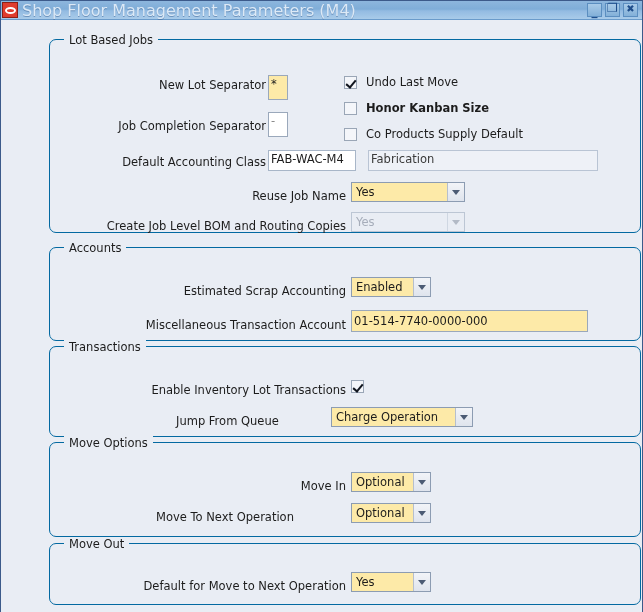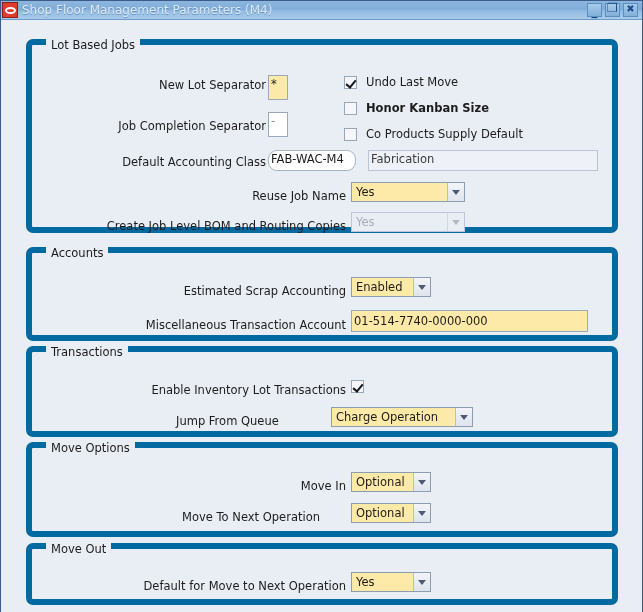--- a/index.html
+++ b/index.html
@@ -43,21 +43,21 @@
     margin-right: 4px;
   }
   .title-icon .oval {
     width: 11px; height: 7px;
     border: 2px solid #ffffff;
     border-radius: 50%;
     box-sizing: border-box;
   }
   .title-text {
     color: #dce9f6;
-    font-size: 12px;
+    font-size: 16px;
     letter-spacing: 0px;
     white-space: nowrap;
     text-shadow: 0 1px 0 rgba(60,100,150,.5);
     flex: 1 1 auto;
   }
   .win-buttons {
     display: flex;
     align-items: center;
     gap: 3px;
     padding-right: 3px;
@@ -89,23 +89,24 @@
     position: relative;
     height: 592px;
     background: #e9edf4;
     padding: 0;
   }
 
   
   .group {
     position: absolute;
     box-sizing: border-box;
-    border: 6px solid #0369a1;
+    border: 1px solid #0369a1;
     border-radius: 7px;
     background: transparent;
+    margin-left: 23px;
   }
   .group > .legend {
     position: absolute;
     top: -7px;
     left: 14px;
     padding: 0 5px;
     background: #e9edf4;
     color: #1c1c1c;
     font-size: 11.5px;
     white-space: nowrap;
@@ -264,21 +265,21 @@
     <div class="tinput" style="position:absolute; left:267px; top:55px; width:20px; height:25px;">*</div>
 
     <div class="row" style="left:80px; top:95px; width:185px; justify-content:flex-end; height:22px;">
       <span class="lbl">Job Completion Separator</span>
     </div>
     <div class="tinput white" style="position:absolute; left:267px; top:92px; width:20px; height:25px; color:#8b8b8b;">-</div>
 
     <div class="row" style="left:105px; top:131px; width:160px; justify-content:flex-end; height:22px;">
       <span class="lbl">Default Accounting Class</span>
     </div>
-    <div class="tinput white plainborder" style="position:absolute; left:267px; top:130px; width:88px; height:21px;border-radius:9px;">FAB-WAC-M4</div>
+    <div class="tinput white plainborder" style="position:absolute; left:267px; top:130px; width:88px; height:21px;">FAB-WAC-M4</div>
     <div class="tinput readonly" style="position:absolute; left:355px; top:130px; width:230px; height:21px;">Fabrication</div>
 
     <div class="row" style="left:190px; top:165px; width:155px; justify-content:flex-end; height:22px;">
       <span class="lbl">Reuse Job Name</span>
     </div>
     <div class="sel" style="position:absolute; left:350px; top:162px; width:114px;">
       <span class="val">Yes</span>
       <span class="arrow">
           <i></i>
         </span>
@@ -352,21 +353,21 @@
     <div class="row" style="left:230px; top:455px; width:115px; justify-content:flex-end; height:22px;">
       <span class="lbl">Move In</span>
     </div>
     <div class="sel" style="position:absolute; left:350px; top:452px; width:80px;">
       <span class="val">Optional</span>
       <span class="arrow">
           <i></i>
         </span>
     </div>
 
-    <div class="row" style="left:155px; top:486px; width:190px; justify-content:center; height:22px;">
+    <div class="row" style="left:155px; top:486px; width:190px; justify-content:flex-start; height:22px;">
       <span class="lbl">Move To Next Operation</span>
     </div>
     <div class="sel" style="position:absolute; left:350px; top:483px; width:80px;">
       <span class="val">Optional</span>
       <span class="arrow">
           <i></i>
         </span>
     </div>
 
     <div class="group" style="left:25px; top:523px; width:592px; height:62px;">

